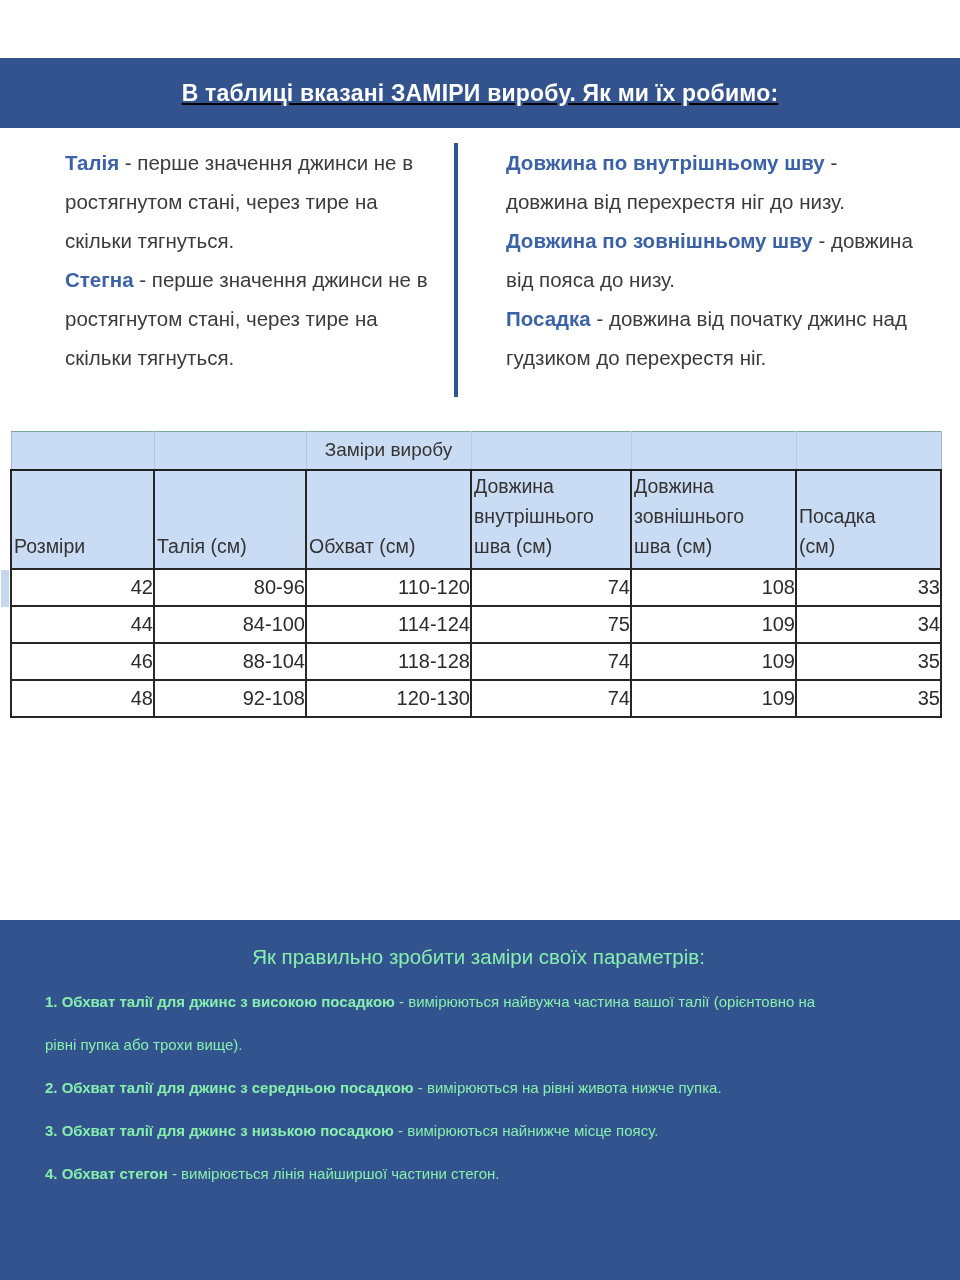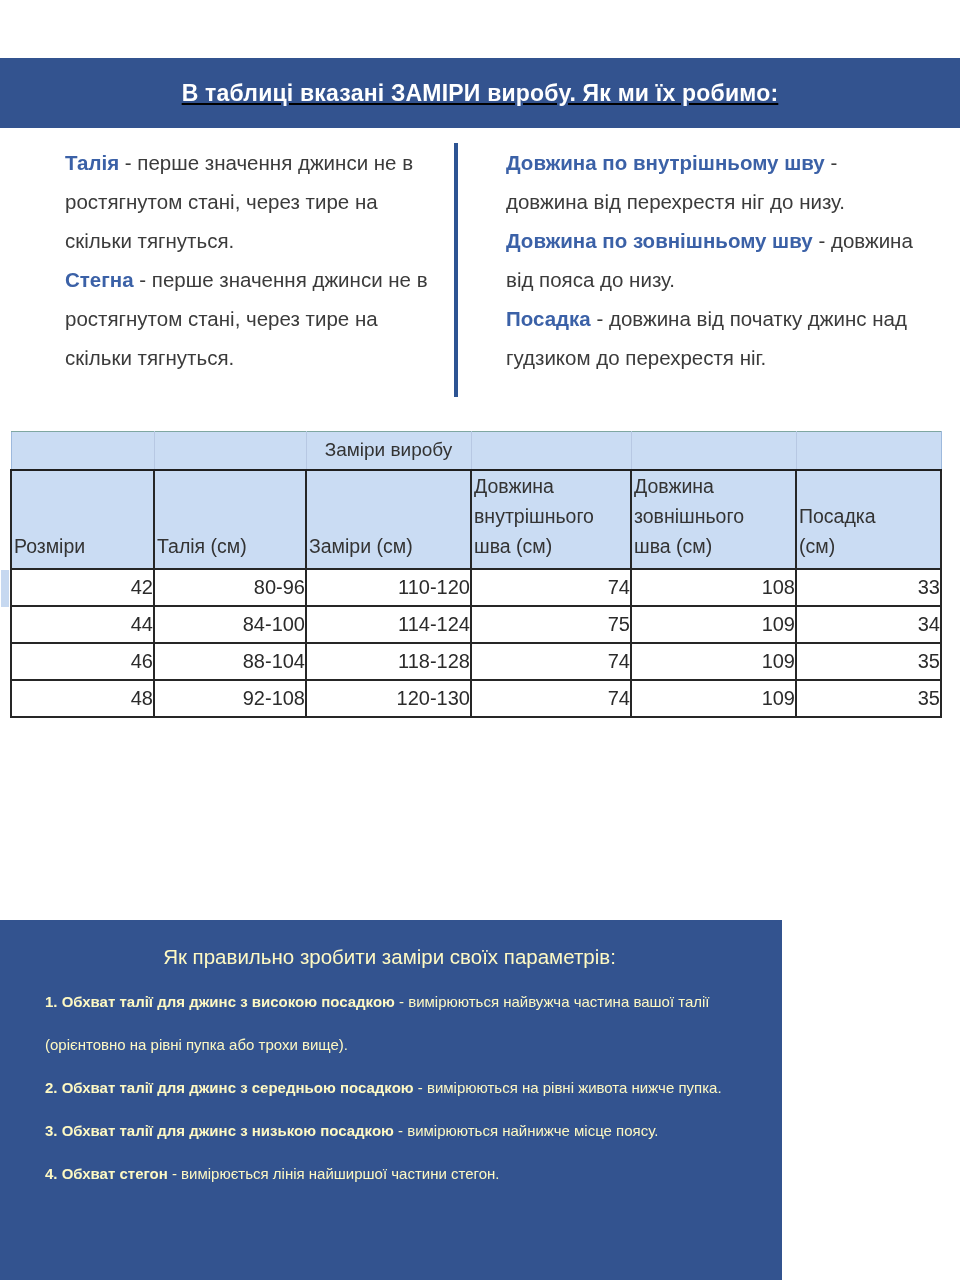--- a/index.html
+++ b/index.html
@@ -76,24 +76,24 @@
     padding: 0;
   }
   .row-marker {
     position: absolute; left: -9px; top: 139px;
     width: 8px; height: 37px; background: #c6d8f0;
   }
 
   
   .bottom {
     position: absolute; top: 920px; left: 0;
-    width: 782px; height: 360px;
+    width: 960px; height: 360px;
     background: #33538f;
     padding: 22px 48px 0 45px;
-    color: #fef9c3;
+    color: #86efac;
   }
   .bheading {
     margin: 0 0 8px 0; text-align: center;
     font-size: 20.5px; line-height: 30px; font-weight: normal;
   }
   .item {
     margin: 0; font-size: 15px; line-height: 43px;
     max-width: 800px;
   }
   .item .lead { font-weight: bold; }
@@ -136,21 +136,21 @@
         <td></td>
         <td></td>
         <td>Заміри виробу</td>
         <td></td>
         <td></td>
         <td></td>
       </tr>
       <tr class="head-row">
         <th><span>Розміри</span></th>
         <th><span>Талія (см)</span></th>
-        <th><span>Заміри (см)</span></th>
+        <th><span>Обхват (см)</span></th>
         <th><span class="wrap3">Довжина внутрішнього шва (см)</span></th>
         <th><span class="wrap3">Довжина зовнішнього шва (см)</span></th>
         <th><span class="wrap2">Посадка (см)</span></th>
       </tr>
       <tr class="data-row">
         <td>42</td>
         <td>80-96</td>
         <td>110-120</td>
         <td>74</td>
         <td>108</td>

